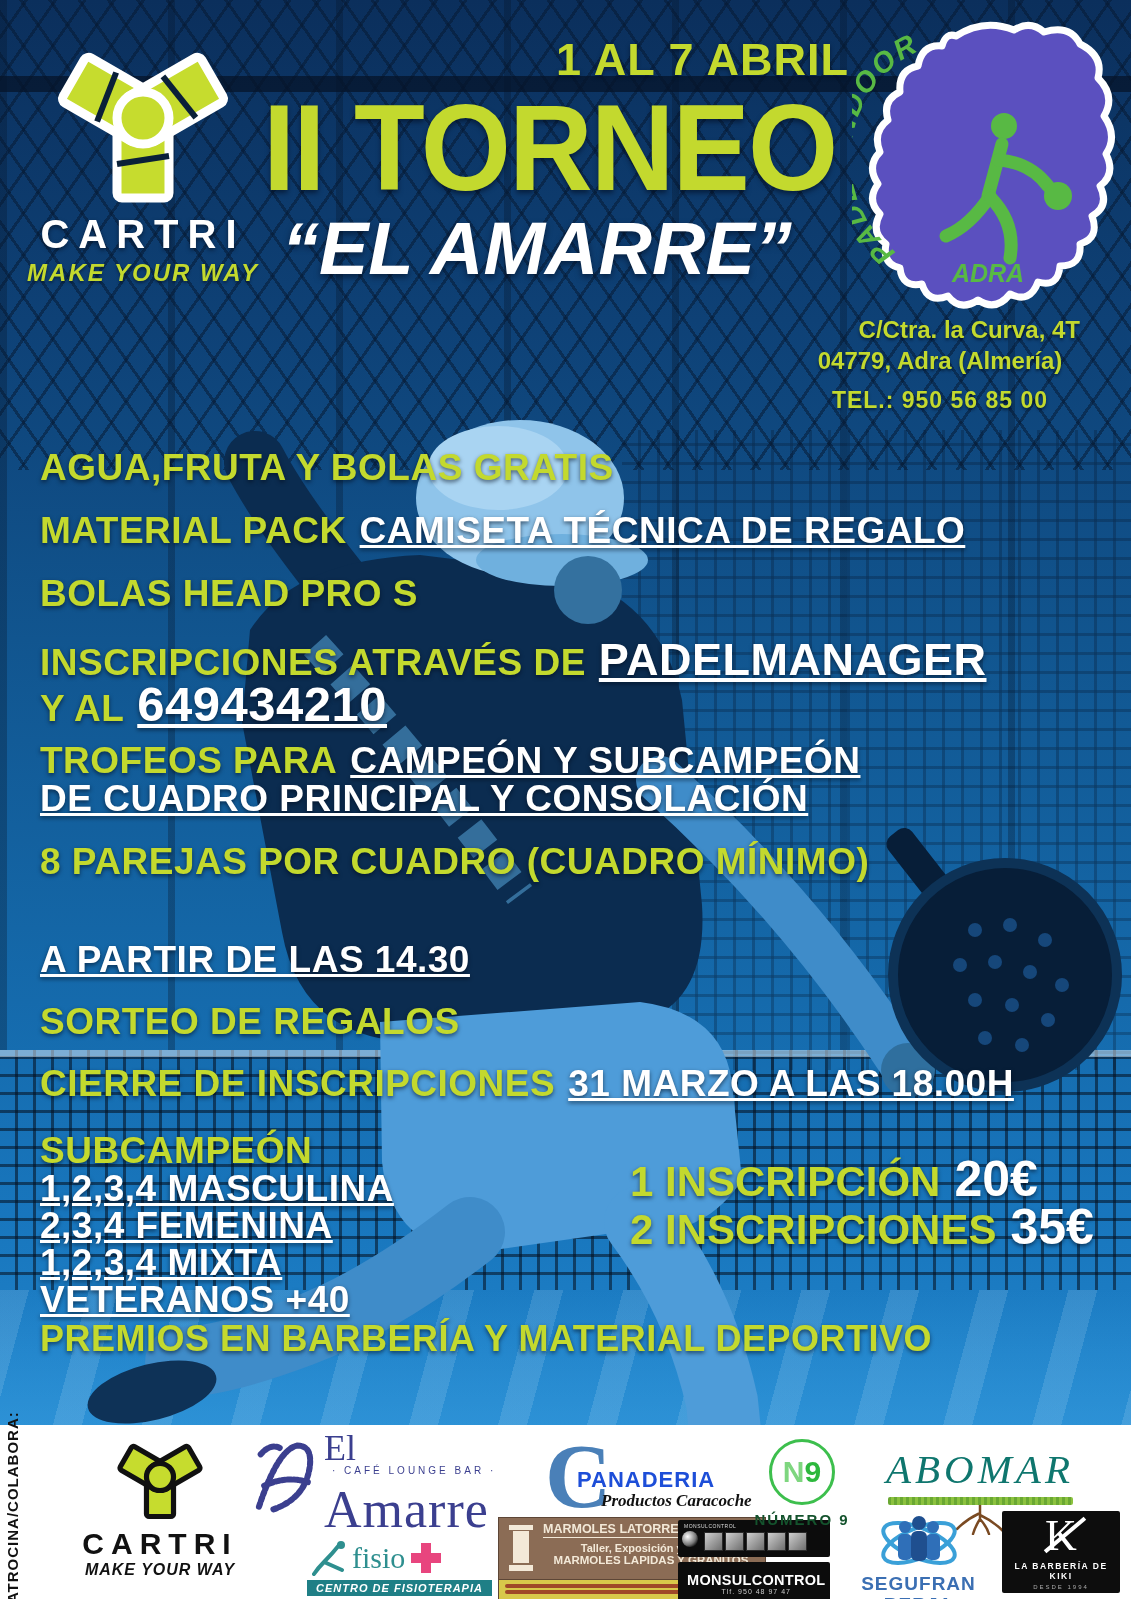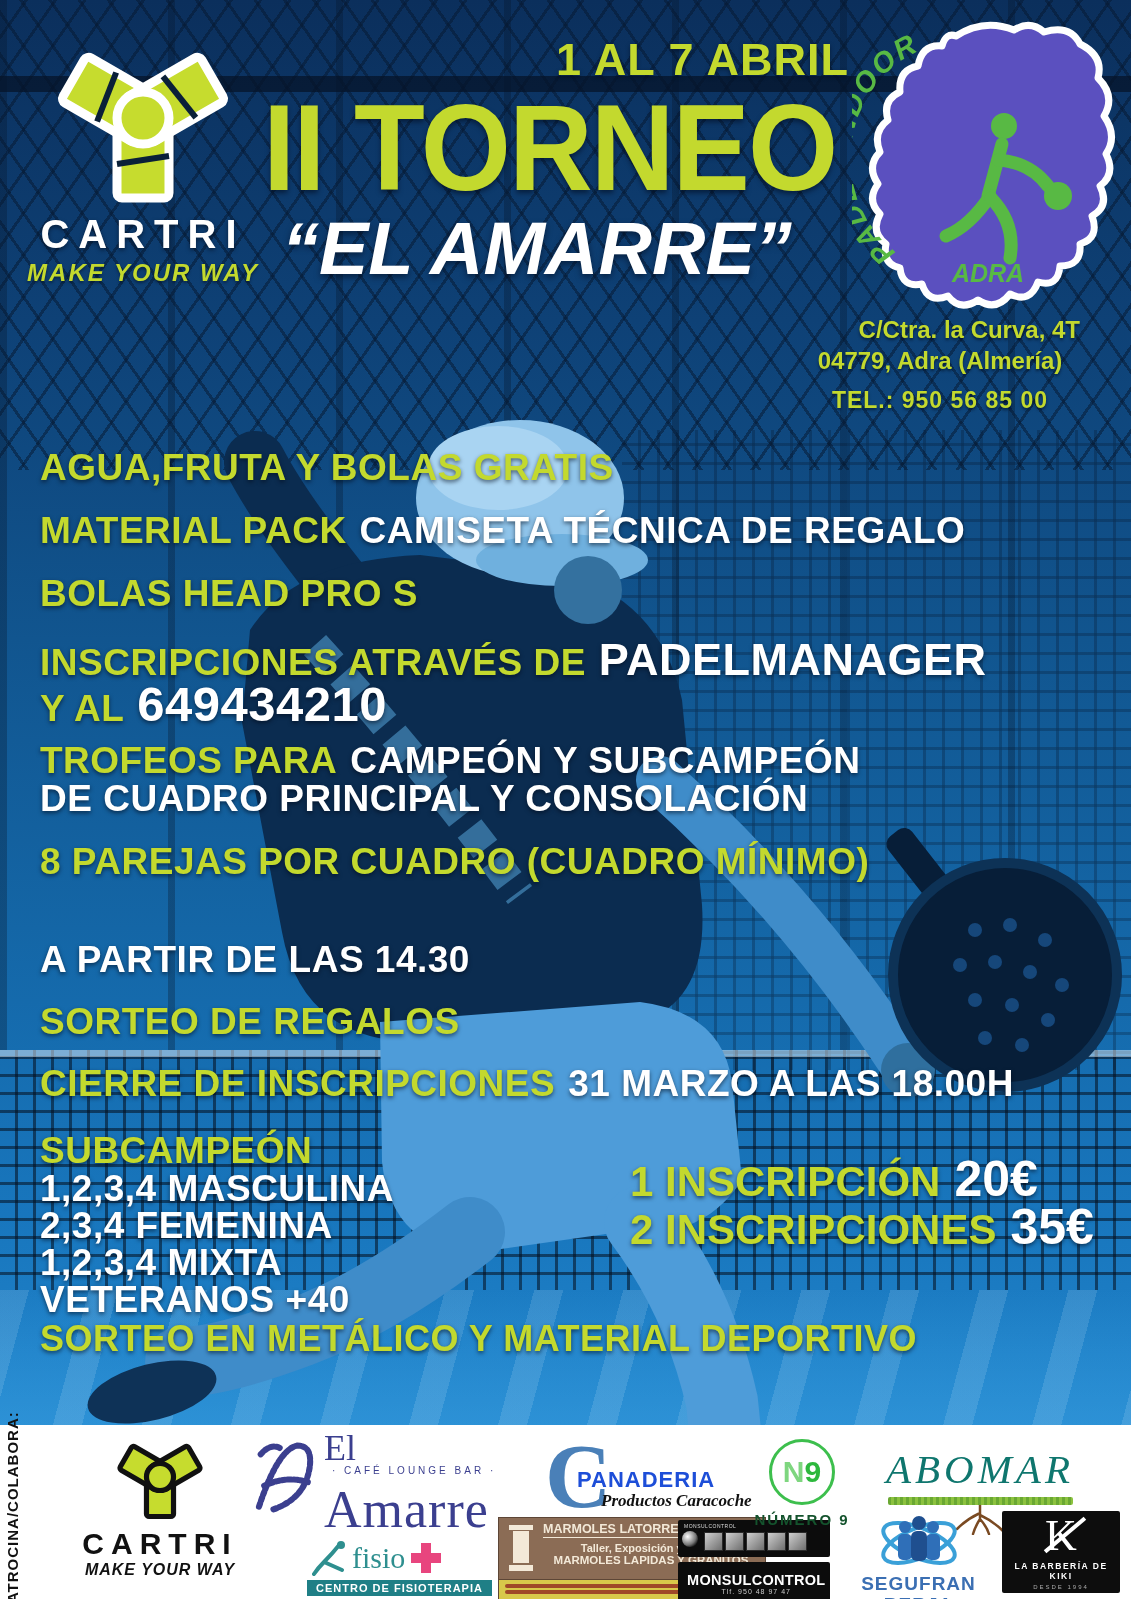--- a/index.html
+++ b/index.html
@@ -48,21 +48,21 @@
 
   
   .address{position:absolute;left:800px;top:316px;width:280px;z-index:5;text-align:center;color:#c3d92e;font-weight:700;text-shadow:0 2px 3px rgba(0,10,25,.6);}
   .address .a1{font-size:24px;text-align:right;}
   .address .a2{font-size:24px;margin-top:3px;}
   .address .a3{font-size:23px;margin-top:12px;letter-spacing:1px;}
 
   
   .line{position:absolute;left:40px;z-index:5;font-weight:800;font-size:37px;letter-spacing:.5px;white-space:nowrap;text-shadow:0 2px 4px rgba(0,10,25,.6);}
   .g{color:#c3d92e;}
-  .w{color:#ffffff;}
+  .w{color:#ffffff;text-decoration:underline;}
   .seg{margin-right:13px;}
   .big{font-size:45px;}
   .bigger{font-size:49px;}
 
   .prices{position:absolute;left:630px;z-index:5;font-weight:800;white-space:nowrap;text-shadow:0 2px 4px rgba(0,10,25,.6);}
   .prices .lbl{color:#c3d92e;font-size:42px;margin-right:14px;}
   .prices .val{color:#fff;font-size:50px;}
 
   
   .bar{position:absolute;left:0;top:1425px;width:1131px;height:174px;background:#ffffff;z-index:10;}
@@ -79,21 +79,21 @@
   .amarre-text{margin-left:4px;}
   .amarre-el{font-family:"Liberation Serif",serif;color:#3b3f8f;font-size:36px;line-height:34px;display:inline-block;}
   .amarre-sub{display:inline-block;color:#3b3f8f;font-size:10px;letter-spacing:3px;margin-left:8px;vertical-align:10px;}
   .amarre-name{font-family:"Liberation Serif",serif;color:#3b3f8f;font-size:52px;line-height:44px;letter-spacing:1px;}
   .fisio{margin-left:60px;margin-top:8px;display:flex;align-items:center;}
   .fisio-word{font-family:"Liberation Serif",serif;color:#2e8f8f;font-size:30px;margin-left:6px;}
   .fisio-plus{position:relative;width:30px;height:30px;margin-left:6px;}
   .fisio-plus::before,.fisio-plus::after{content:"";position:absolute;background:#e8457e;}
   .fisio-plus::before{left:10px;top:0;width:10px;height:30px;}
   .fisio-plus::after{left:0;top:10px;width:30px;height:10px;}
-  .fisio-bar{margin-left:55px;margin-top:4px;width:185px;background:#1f7f86;color:#fff;font-size:11px;font-weight:700;letter-spacing:1px;text-align:center;padding:2px 0;}
+  .fisio-bar{margin-left:55px;margin-top:4px;width:185px;background:#1f7f86;color:#fff;font-size:11px;font-weight:700;letter-spacing:1px;text-align:center;padding:2px 0;font-style:italic;}
 
   .sp-panaderia{left:545px;top:16px;width:220px;height:74px;}
   .pan-c{position:absolute;left:0px;top:-8px;font-family:"Liberation Serif",serif;font-weight:700;font-size:92px;line-height:86px;color:#4a80b8;}
   .pan-t1{position:absolute;left:32px;top:26px;color:#1d4ed8;font-weight:800;font-size:22px;letter-spacing:1px;}
   .pan-t2{position:absolute;left:56px;top:50px;color:#111;font-weight:700;font-style:italic;font-size:17px;font-family:"Liberation Serif",serif;}
 
   .sp-marmoles{left:498px;top:92px;width:268px;}
   .mar-box{background:#8b6c55;border:1px solid #5d4636;padding:4px 6px 3px 44px;position:relative;height:54px;}
   .mar-col{position:absolute;left:6px;top:5px;}
   .mar-t1{color:#f3e9d8;font-weight:700;font-size:12.5px;border-bottom:1px solid #f3e9d8;padding-bottom:1px;white-space:nowrap;}
@@ -257,21 +257,21 @@
   <div class="line" style="top:1063px"><span class="g seg">CIERRE DE INSCRIPCIONES</span><span class="w">31 MARZO A LAS 18.00H</span></div>
   <div class="line" style="top:1130px"><span class="g">SUBCAMPEÓN</span></div>
   <div class="line" style="top:1168px"><span class="w">1,2,3,4 MASCULINA</span></div>
   <div class="line" style="top:1205px"><span class="w">2,3,4 FEMENINA</span></div>
   <div class="line" style="top:1242px"><span class="w">1,2,3,4 MIXTA</span></div>
   <div class="line" style="top:1279px"><span class="w">VETERANOS +40</span></div>
 
   <div class="prices" style="top:1150px"><span class="lbl">1 INSCRIPCIÓN</span><span class="val">20€</span></div>
   <div class="prices" style="top:1198px"><span class="lbl">2 INSCRIPCIONES</span><span class="val">35€</span></div>
 
-  <div class="line" style="top:1318px;font-size:36px"><span class="g">SORTEO EN METÁLICO Y MATERIAL DEPORTIVO</span></div>
+  <div class="line" style="top:1318px;font-size:36px"><span class="g">PREMIOS EN BARBERÍA Y MATERIAL DEPORTIVO</span></div>
 
   <div class="bar">
     <div class="vlabel">PATROCINA/COLABORA:</div>
 
     <div class="sp sp-cartri">
       <svg width="110" height="88" viewBox="0 0 110 88">
         <g transform="translate(55,42) scale(0.52)">
           <g fill="#c6dc2e" stroke="#111111" stroke-width="10">
             <g>
                 <rect x="-26" y="-6" width="52" height="82" rx="5"></rect>

